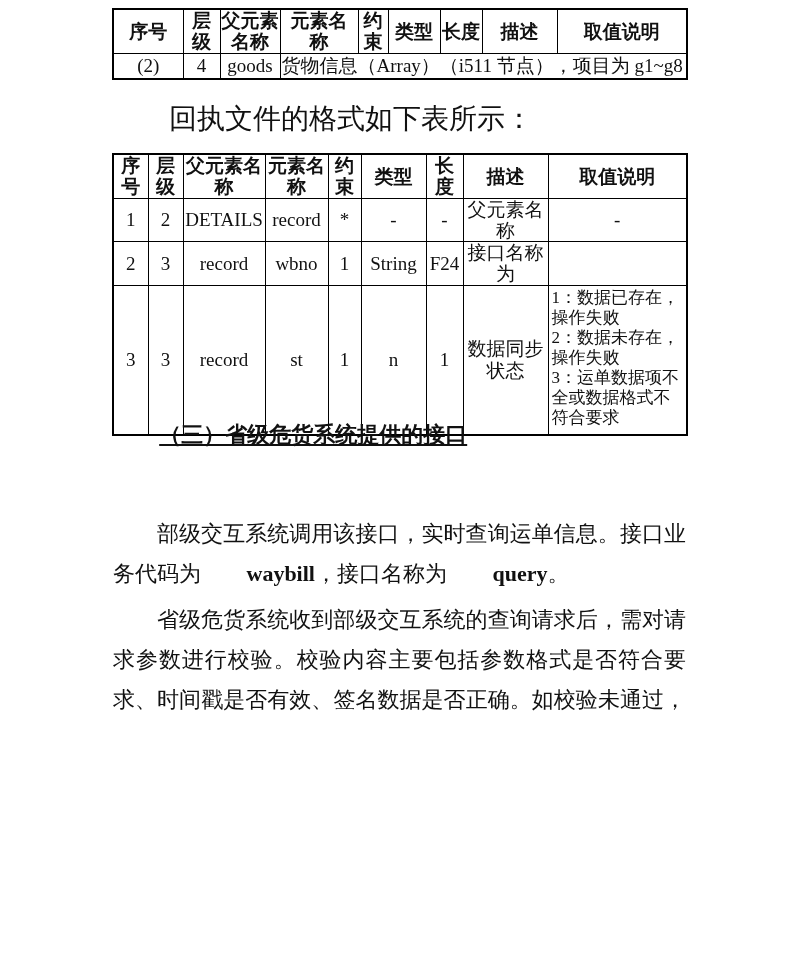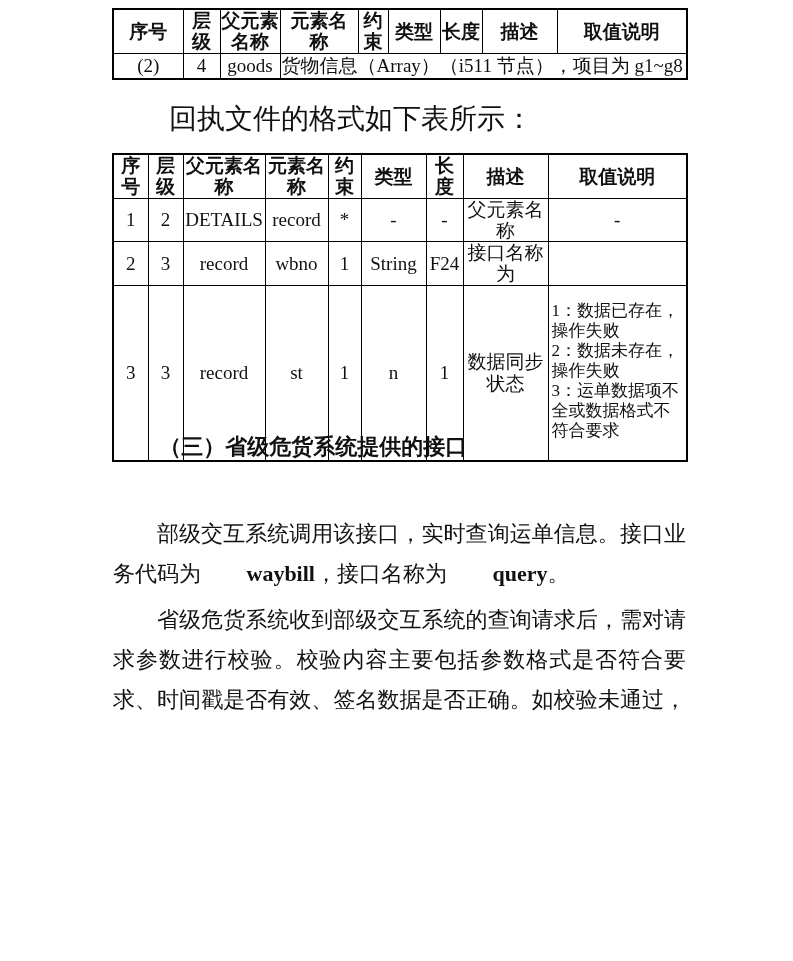--- a/index.html
+++ b/index.html
@@ -42,39 +42,39 @@
   .receipt-table { left: 112px; top: 153px; width: 574px; }
   .receipt-table th { height: 41px; }
   .receipt-table tr.r-small td { height: 22px; }
   .receipt-table tr.r-big td { height: 144px; }
   .receipt-table td.values-cell {
     text-align: left;
     vertical-align: top;
     font-size: 17px;
     line-height: 20px;
     white-space: pre-line;
-    padding: 15px 3px;
+    padding: 2px 3px;
   }
 
   
   .intro {
     position: absolute; left: 113px; top: 76px; width: 573px;
     font-size: 28px; line-height: 30px; text-indent: 2em;
   }
   .caption {
     position: absolute; left: 113px; top: 118px; width: 573px;
     text-align: center; font-weight: bold; font-size: 20px; line-height: 28px;
     white-space: pre;
   }
   .heading {
     position: absolute; left: 113px; width: 573px;
     font-weight: bold; font-size: 22px; line-height: 30px;
     text-indent: 2.1em;
   }
-  .h3 { top: 432px; }
+  .h3 { top: 420px; text-decoration: underline; }
   .h4 { top: 461px; }
   .para {
     position: absolute; left: 113px; width: 573px;
     font-size: 22px; line-height: 40px;
     text-align: justify;
     text-indent: 2em;
   }
   .p1 { top: 492px; }
   .p2 { top: 578px; }
   .bold { font-weight: bold; margin-left: 40px; }

